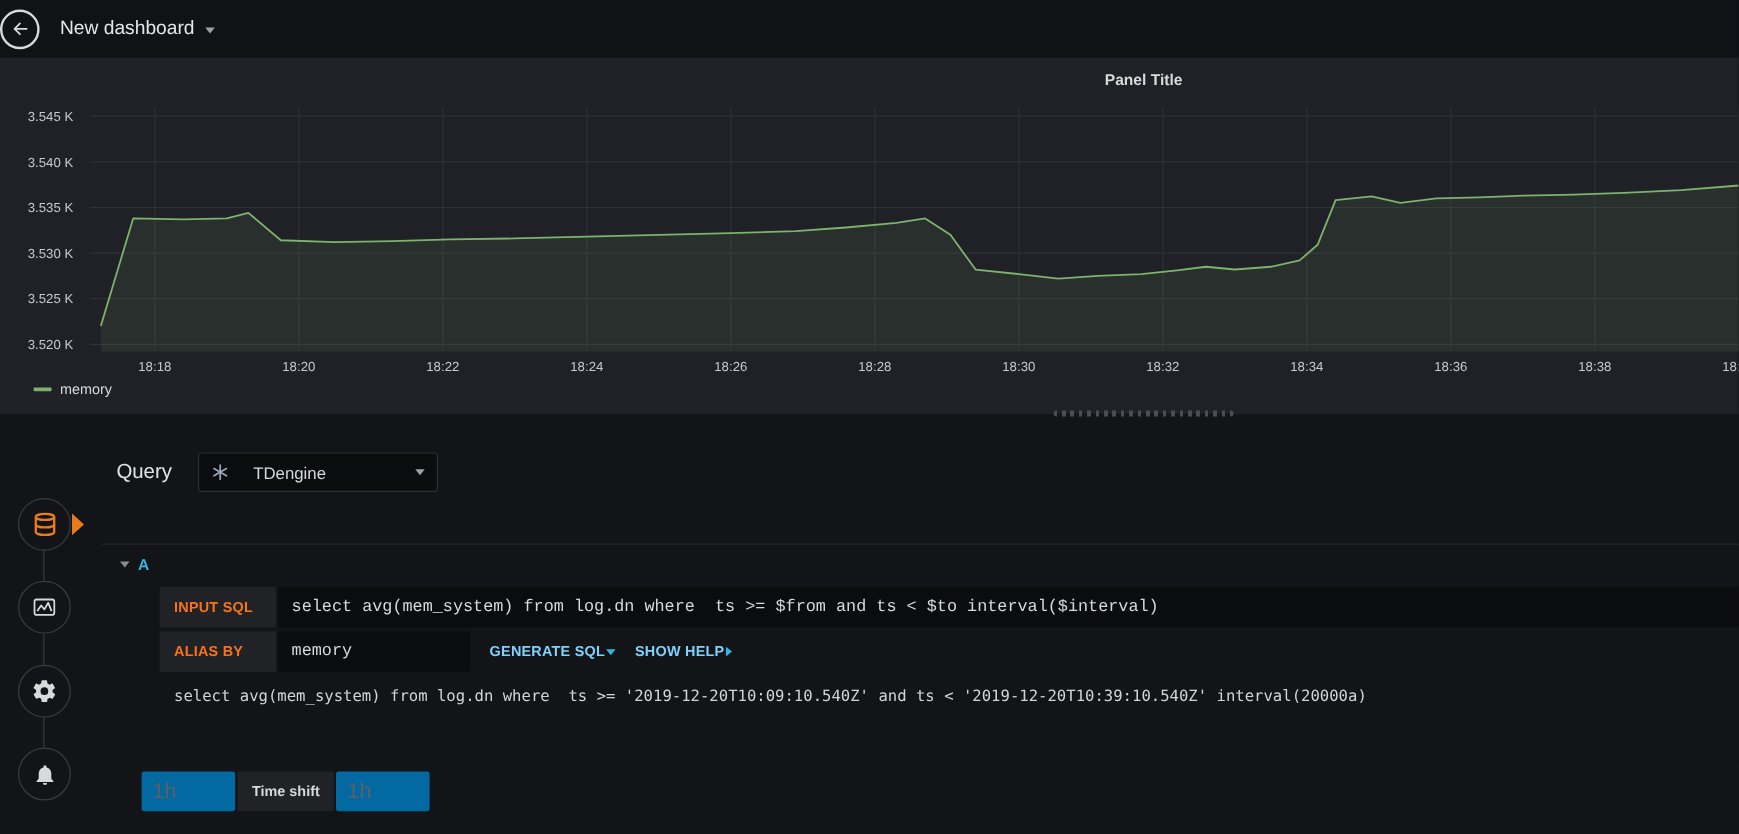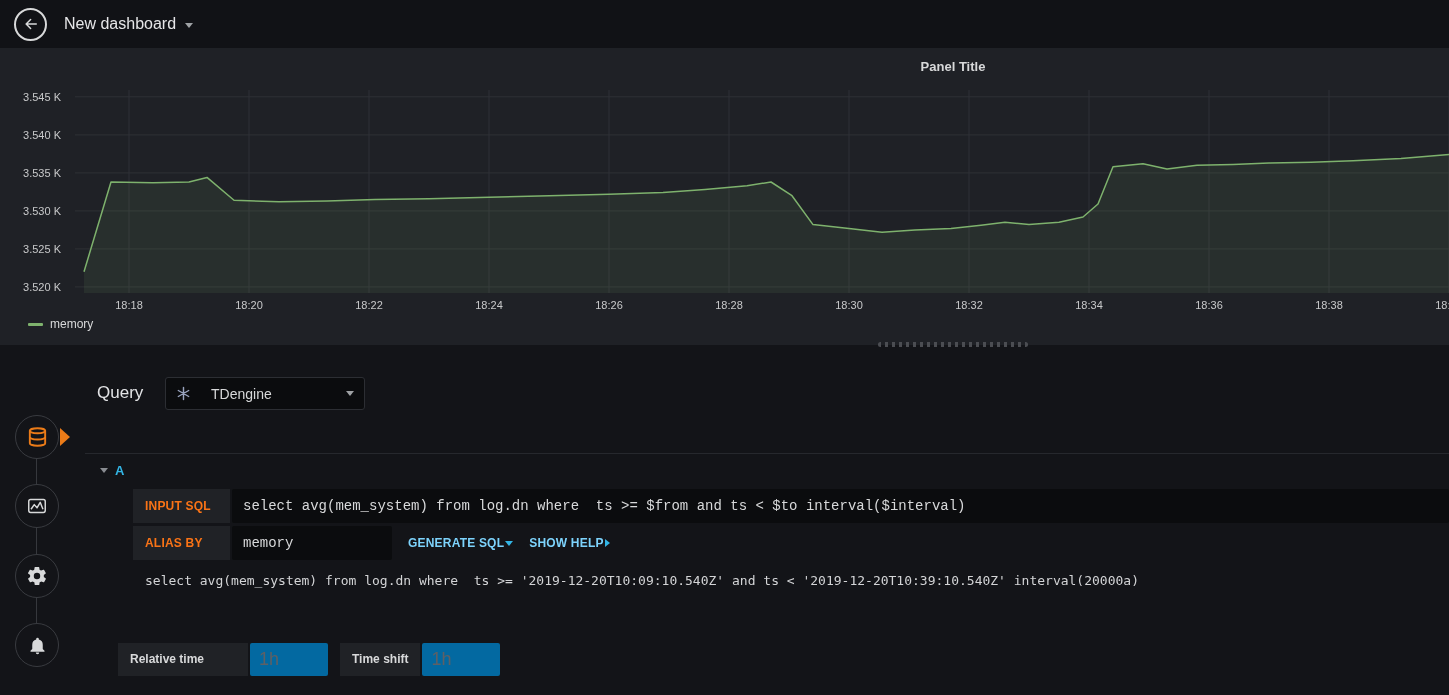--- a/index.html
+++ b/index.html
@@ -1,20 +1,20 @@
 <!DOCTYPE html>
 <html><head>
 <meta charset="utf-8">
 <style>
   *{margin:0;padding:0;box-sizing:border-box}
   html,body{width:1449px;height:695px;overflow:hidden}
   body{background:#131418;font-family:"Liberation Sans",sans-serif;color:#d8d9da;position:relative}
 
   
-  .topbar{position:absolute;top:0;left:0;width:1449px;height:48px;background:#111216;display:flex;align-items:center;padding-left:14px}
+  .topbar{position:absolute;top:0;left:0;width:1449px;height:48px;background:#111216;display:flex;align-items:center;}
   .back-btn{width:33px;height:33px;border:2px solid #d8d9da;border-radius:50%;display:flex;align-items:center;justify-content:center;cursor:pointer;background:transparent}
   .tb-title{margin-left:17px;font-size:16px;font-weight:500;color:#e6e6e8;cursor:pointer;display:flex;align-items:center}
   .caret-down{width:0;height:0;border-left:4px solid transparent;border-right:4px solid transparent;border-top:5px solid #9fa2a5;margin-left:9px;margin-top:3px}
 
   
   .panel{position:absolute;top:48px;left:0;width:1449px;height:297px;background:#1f2126;overflow:hidden}
   .panel-title{position:absolute;top:11px;left:953px;transform:translateX(-50%);font-size:13px;font-weight:700;color:#d8d9da;cursor:pointer}
   #chart-svg{position:absolute;top:0;left:0}
   .tick{font:11px "Liberation Sans",sans-serif;fill:#c8c9ca}
   .legend{position:absolute;left:28px;top:269px;display:flex;align-items:center;gap:7px;font-size:12px;color:#d8d9da;cursor:pointer}
@@ -50,21 +50,21 @@
   .link-btn{background:transparent;border:none;color:#7dd3fc;font-size:12px;font-weight:700;font-family:"Liberation Sans",sans-serif;display:flex;align-items:center;gap:1px;margin-left:14px;cursor:pointer;letter-spacing:.2px}
   .caret-down-blue{width:0;height:0;border-left:4px solid transparent;border-right:4px solid transparent;border-top:5px solid #33b5e5}
   .caret-right-blue{width:0;height:0;border-top:4px solid transparent;border-bottom:4px solid transparent;border-left:5px solid #33b5e5}
 
   .sql-preview{position:absolute;left:145px;top:573px;font-family:"DejaVu Sans Mono",monospace;font-size:13px;color:#d3d4d6;white-space:pre}
 
   
   .opts{position:absolute;left:118px;top:643px;display:flex;gap:2px;height:33px}
   .opt-label{background:#202226;color:#d8d9da;font-size:12px;font-weight:700;line-height:33px;padding:0 12px}
   .opt-label.rt{width:130px}
-  .opt-label.ts{margin-left:10px}
+  .opt-label.ts{}
   .opt-input{width:78px;background:#0369a1;border:none;outline:none;color:#d8d9da;font-size:18px;font-family:"Liberation Sans",sans-serif;padding:0 9px;height:33px;border-radius:2px}
   ::placeholder{color:#5e6065;opacity:1}
 </style>
 </head>
 <body>
 
 <div class="topbar">
   <div class="back-btn">
     <svg width="18" height="18" viewBox="0 0 24 24">
       <path d="M19 12H6.5M11.5 6l-6 6 6 6" stroke="#d8d9da" stroke-width="2" fill="none" stroke-linecap="round" stroke-linejoin="round"></path>
@@ -185,17 +185,16 @@
   </button>
   <button class="link-btn">
     <span>SHOW HELP</span>
     <span class="caret-right-blue"></span>
   </button>
 </div>
 
 <div class="sql-preview">select avg(mem_system) from log.dn where  ts &gt;= '2019-12-20T10:09:10.540Z' and ts &lt; '2019-12-20T10:39:10.540Z' interval(20000a)</div>
 
 <div class="opts">
-  <div class="opt-label rt">Relative time</div>
   <input class="opt-input" type="text" placeholder="1h" style="">
   <div class="opt-label ts">Time shift</div>
   <input class="opt-input" type="text" placeholder="1h" style="">
 </div>
 
 </body></html>

